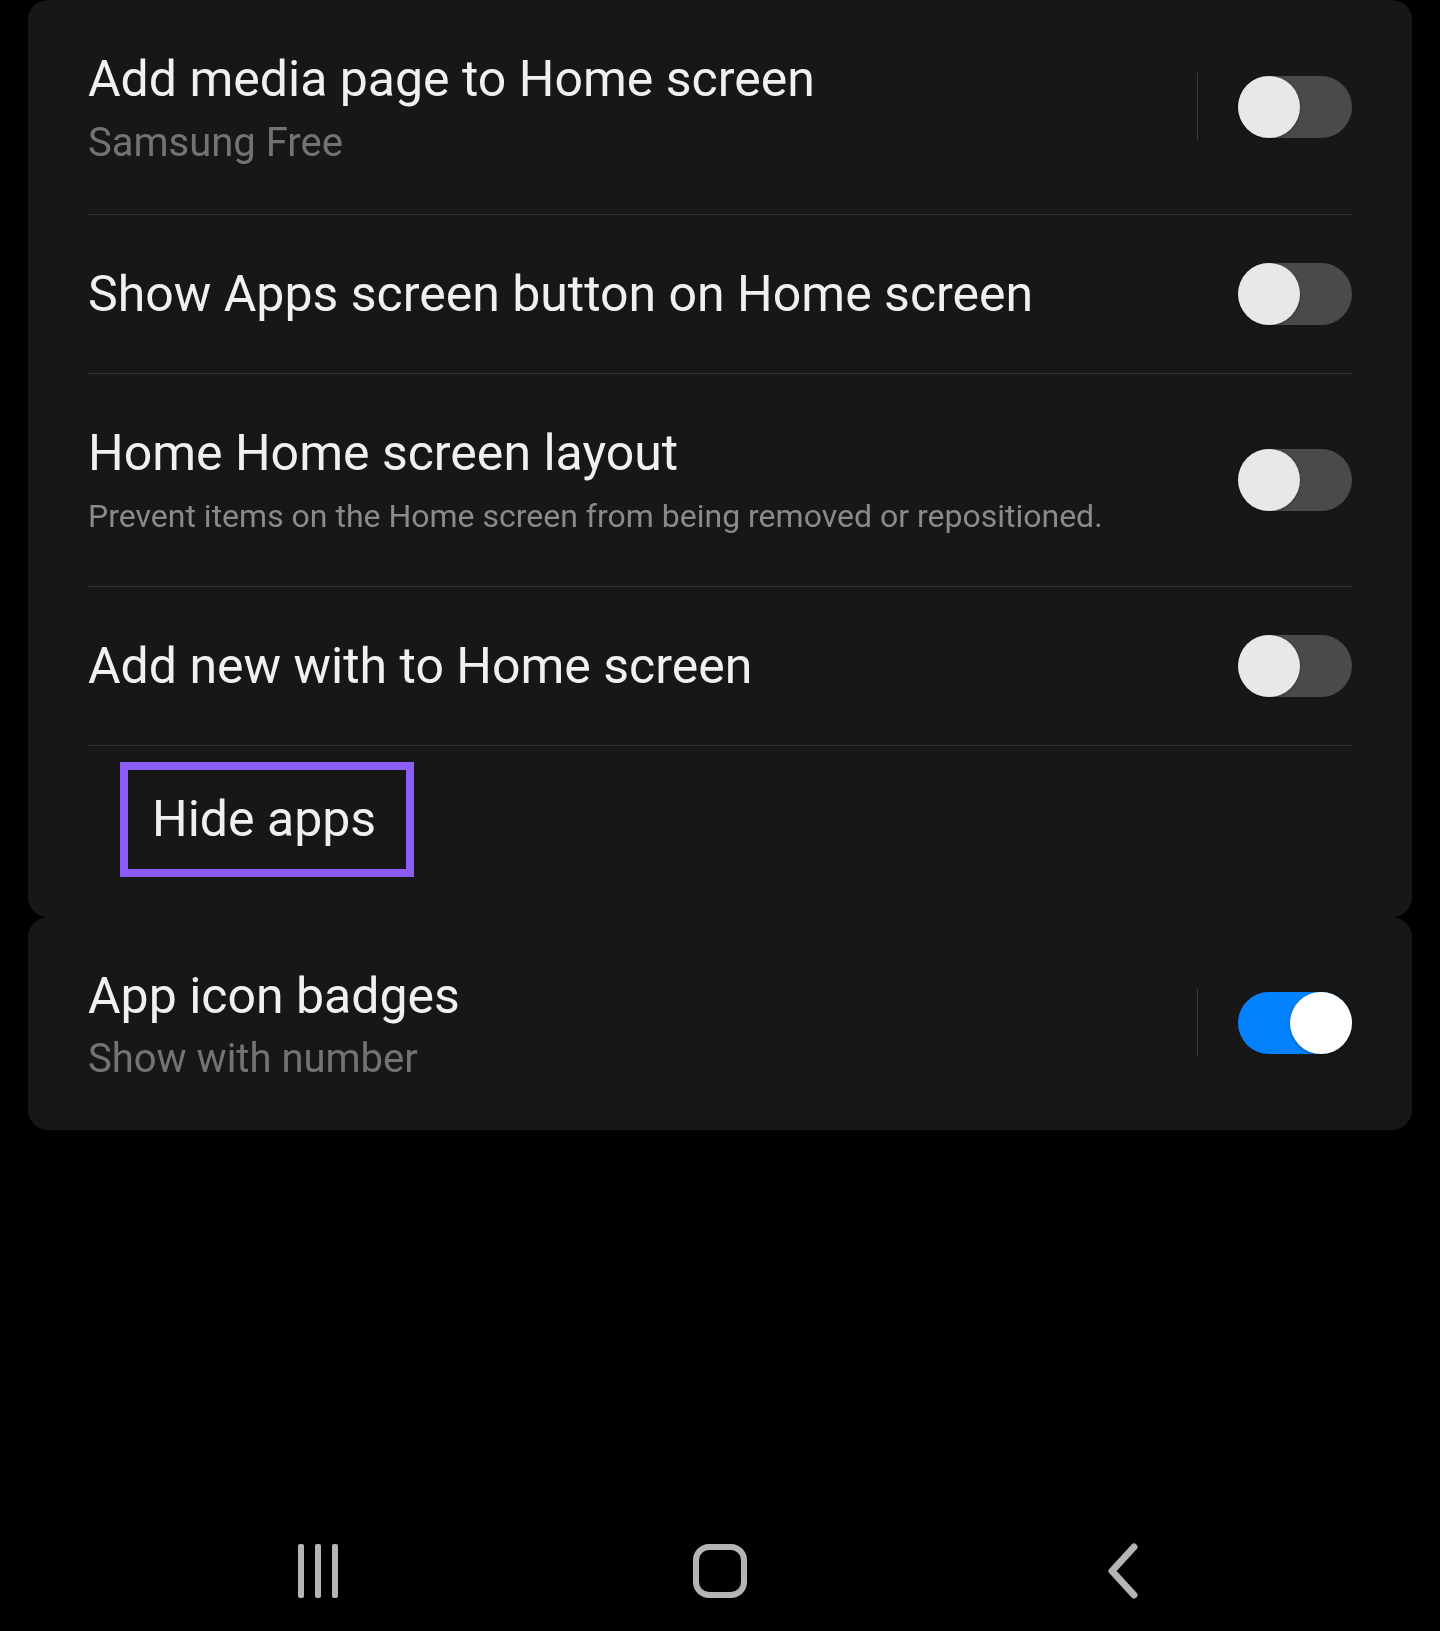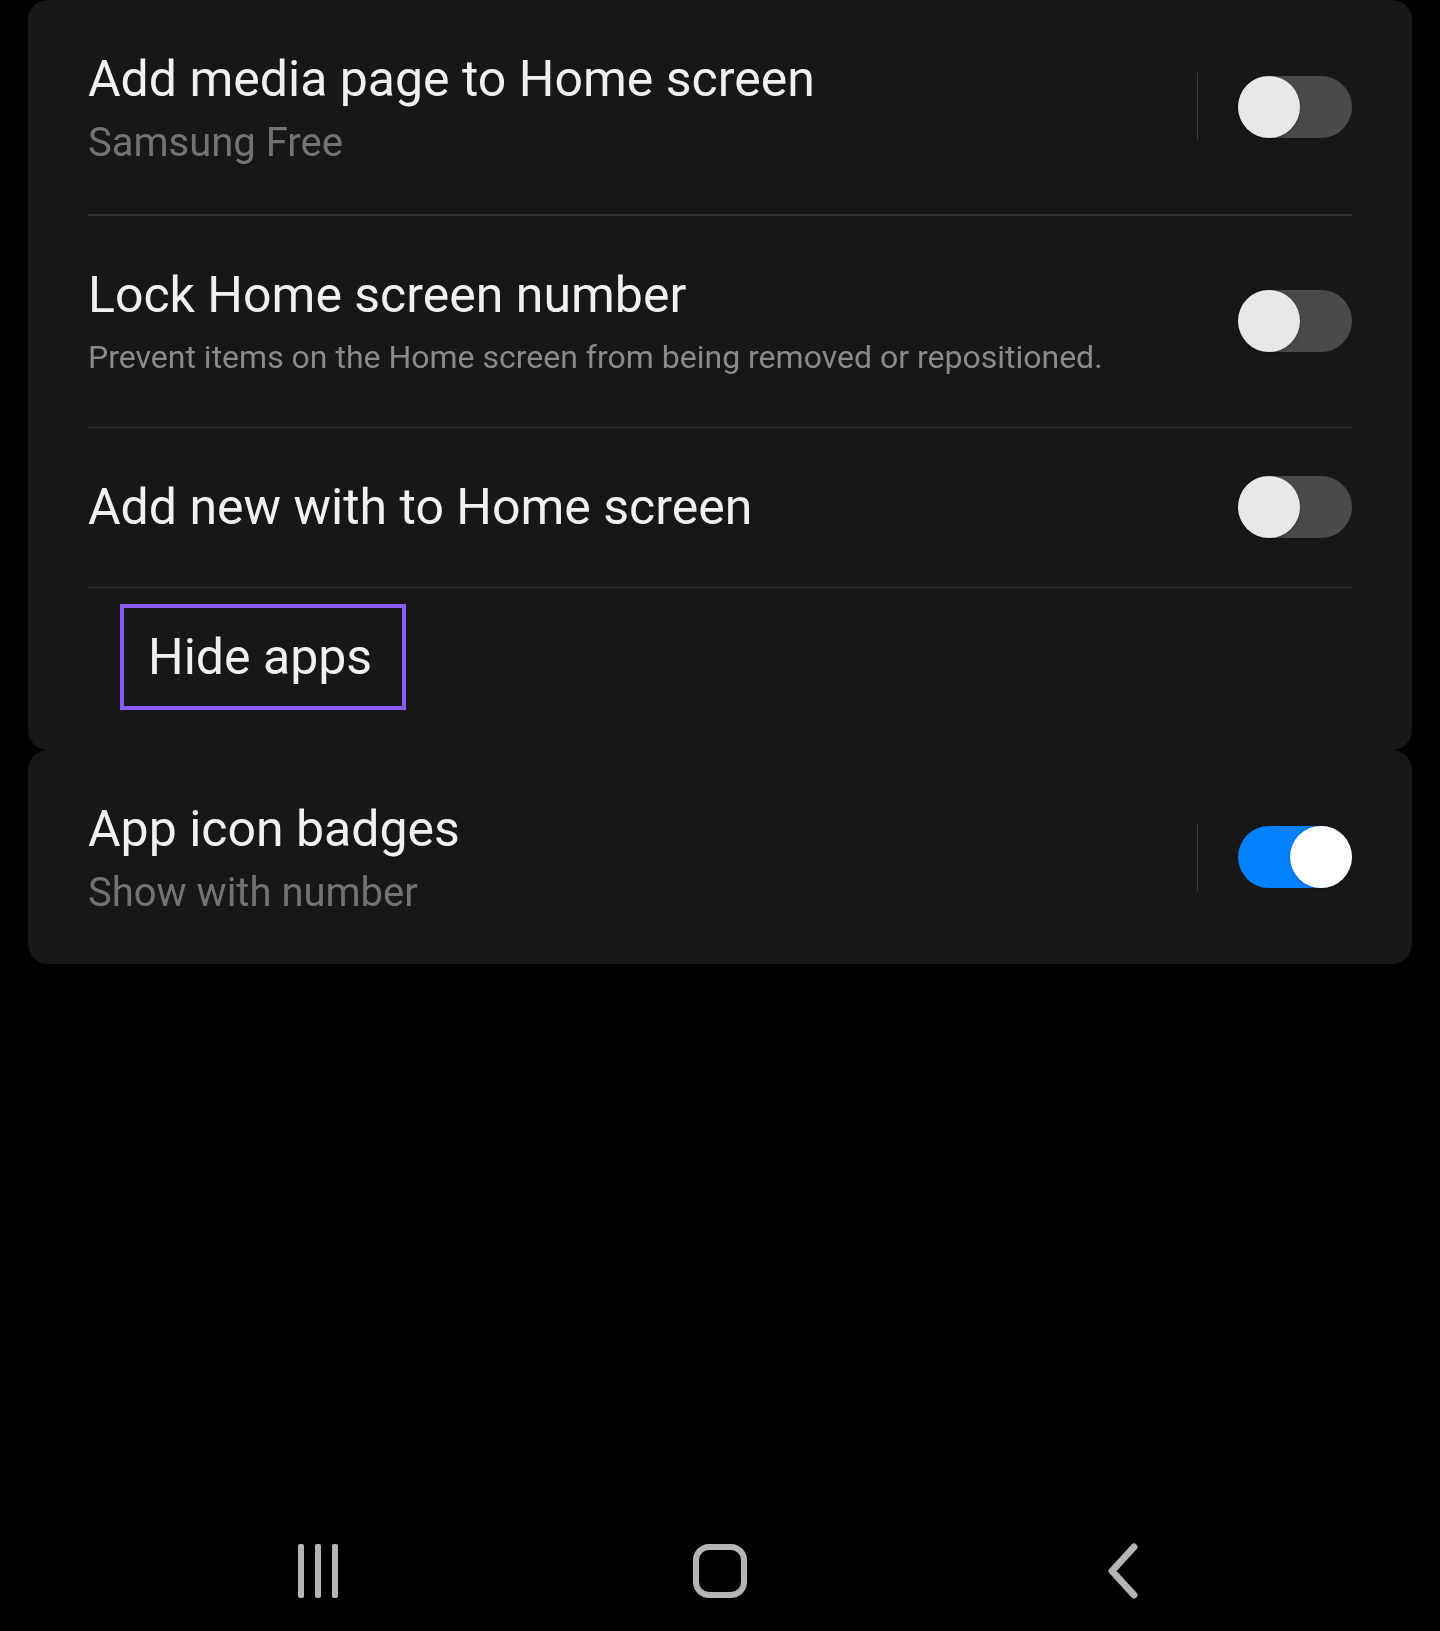--- a/index.html
+++ b/index.html
@@ -94,21 +94,21 @@
       box-shadow: 0 1px 3px rgba(0,0,0,0.3);
     }
     .toggle-off .knob {
       left: 0;
     }
     .toggle-on .knob {
       right: 0;
       background: #ffffff;
     }
     .highlight-box {
-      border: 4px solid #8b5cf6;
+      border: 8px solid #8b5cf6;
       display: inline-block;
       padding: 18px 30px 18px 24px;
       margin-left: 32px;
       margin-top: 16px;
     }
     .highlight-box .title {
       font-size: 50px;
     }
     .navbar {
       position: absolute;
@@ -165,26 +165,36 @@
     <div class="toggle-wrap">
       <div class="vr"></div>
       <div class="toggle toggle-off">
         <div class="knob"></div>
       </div>
     </div>
   </div>
 
   <div class="divider"></div>
 
-
-  <div class="divider"></div>
-
-  <div class="row">
-    <div class="row-content">
-      <div class="title">Lock Home screen number</div>
+  <div class="row">
+    <div class="row-content">
+      <div class="title">Show Apps screen button on Home screen</div>
+    </div>
+    <div class="toggle-wrap">
+      <div class="toggle toggle-off">
+        <div class="knob"></div>
+      </div>
+    </div>
+  </div>
+
+  <div class="divider"></div>
+
+  <div class="row">
+    <div class="row-content">
+      <div class="title">Home Home screen layout</div>
       <div class="subtitle-desc">Prevent items on the Home screen from being removed or repositioned.</div>
     </div>
     <div class="toggle-wrap">
       <div class="toggle toggle-off">
         <div class="knob"></div>
       </div>
     </div>
   </div>
 
   <div class="divider"></div>

